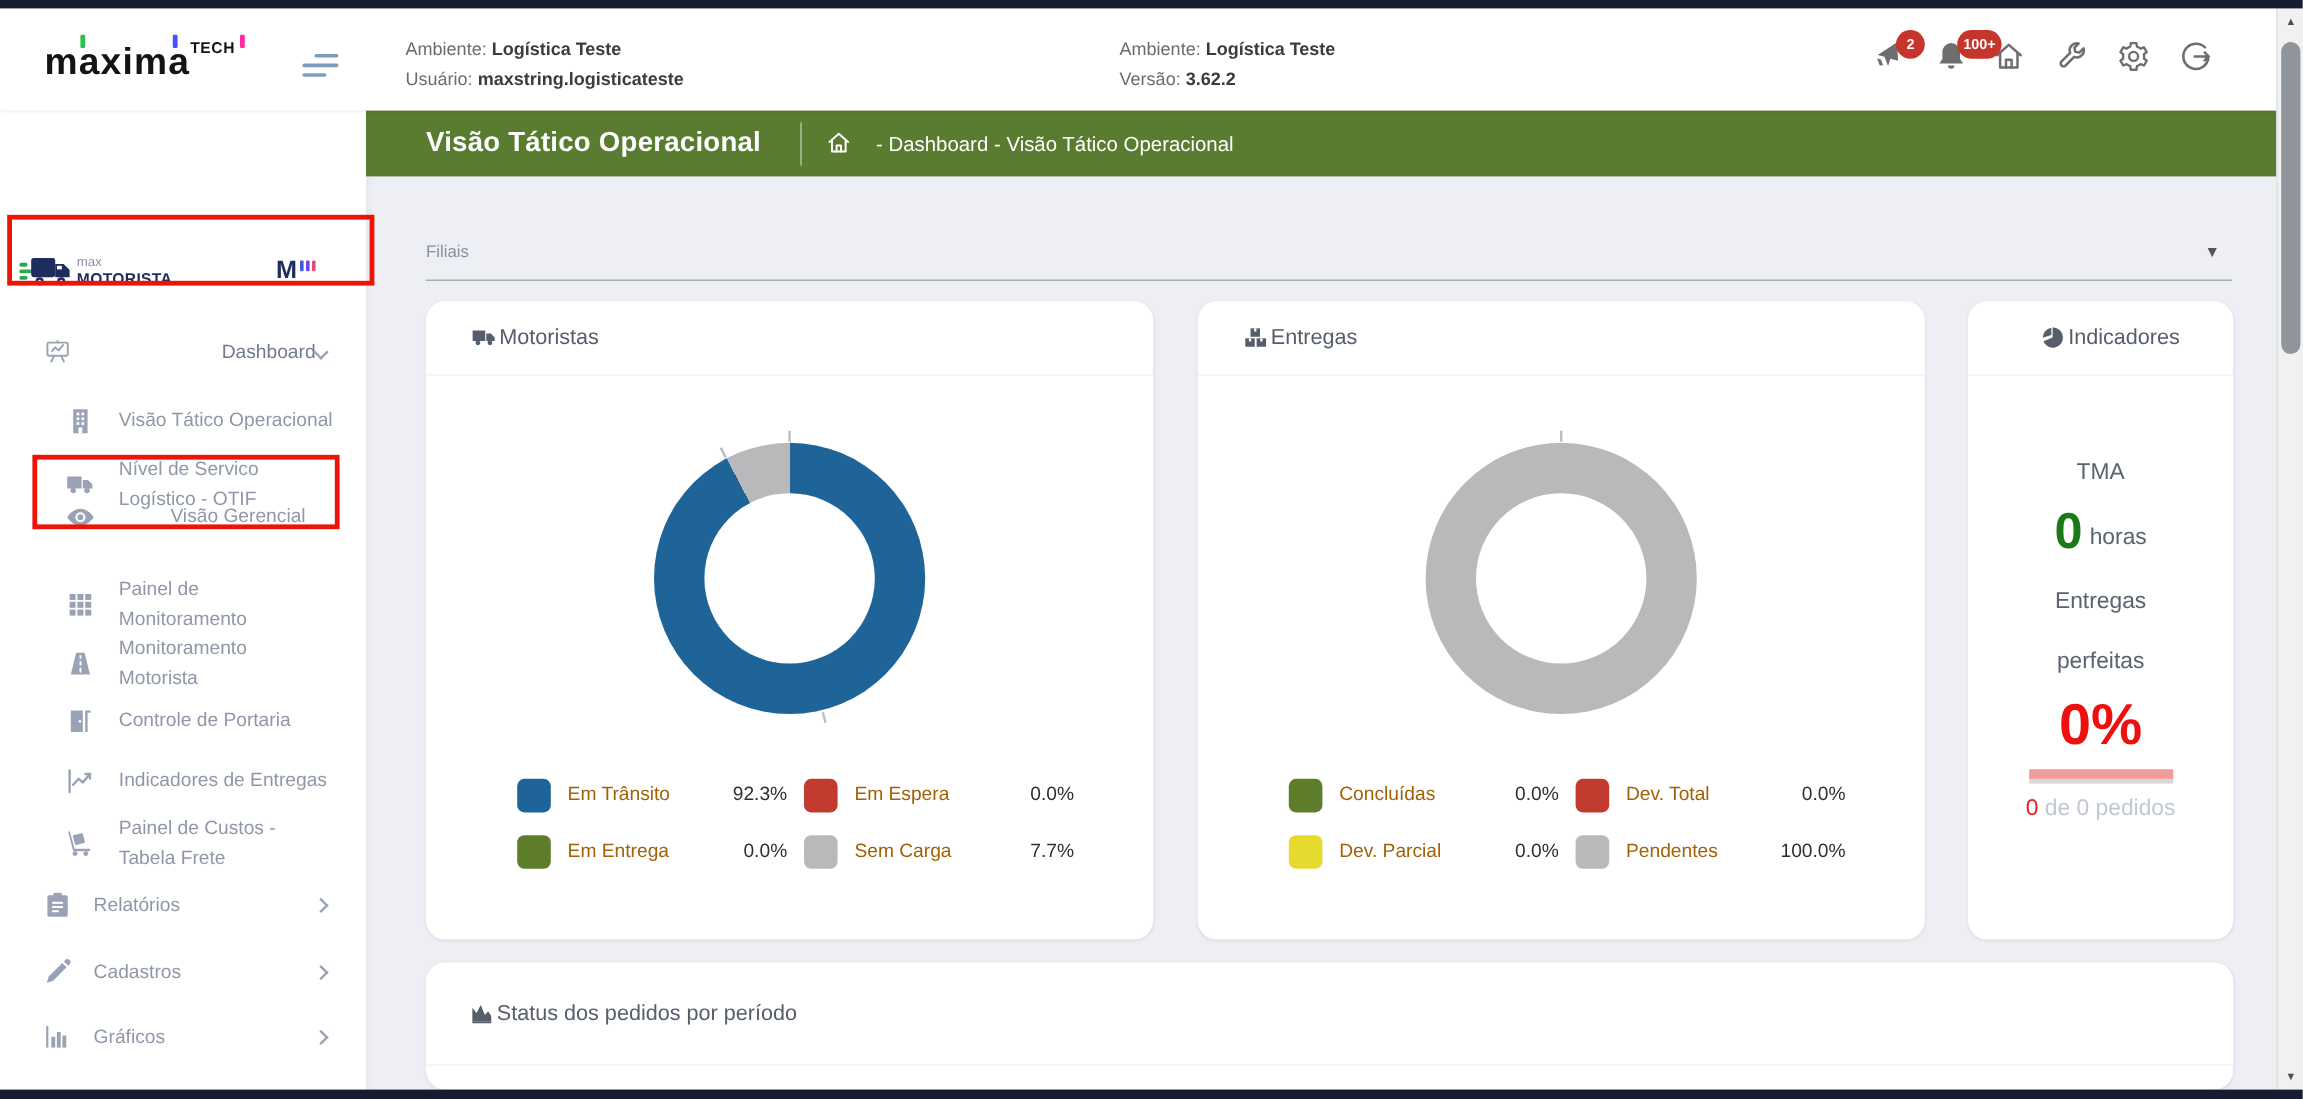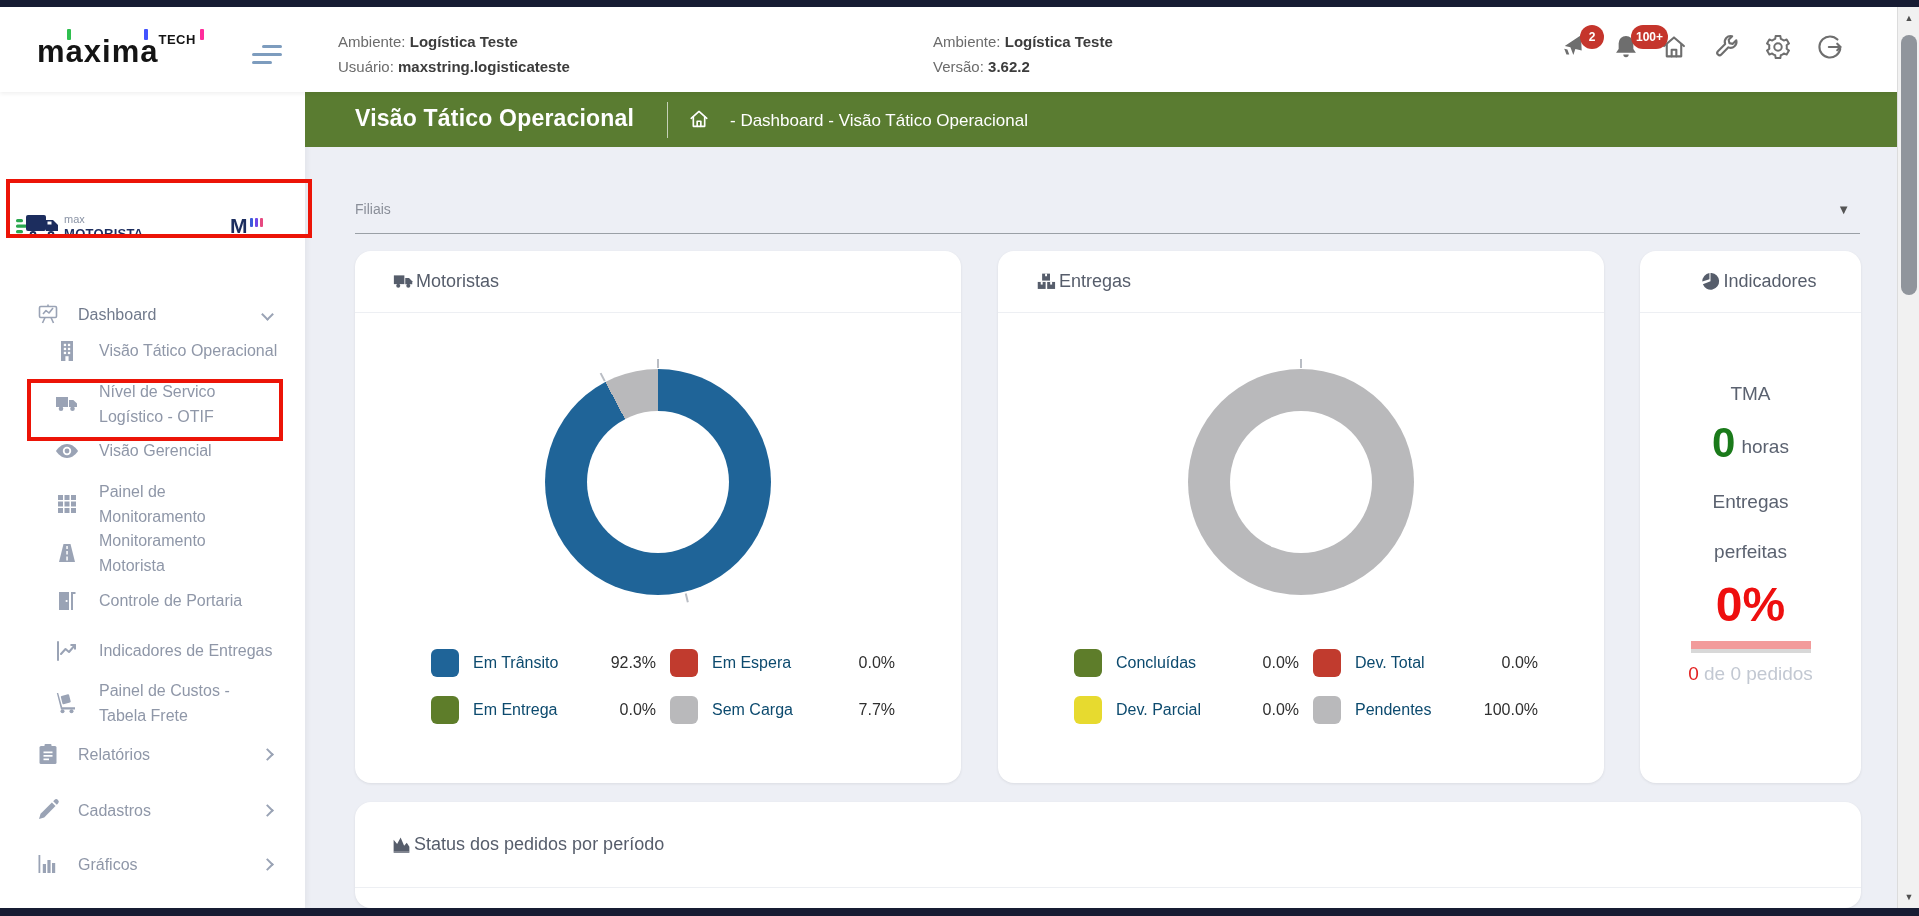--- a/index.html
+++ b/index.html
@@ -98,21 +98,21 @@
 
   
   .donut { position:absolute; left:190px; top:118px; width:226px; height:226px; border-radius:50%; }
   .donut .hole { position:absolute; left:42px; top:42px; width:142px; height:142px; border-radius:50%; background:#fff; }
   .donut .dtick { position:absolute; left:50%; top:50%; width:2px; height:9px; margin-left:-1px; margin-top:-4px; background:#b9bdc4; }
 
   
   .legend { position:absolute; left:76px; top:398px; display:grid; grid-template-columns:225px 225px; column-gap:14px; row-gap:19px; }
   .legend-item { display:flex; align-items:center; cursor:pointer; }
   .swatch { width:28px; height:28px; border-radius:6px; flex:0 0 auto; }
-  .l-label { flex:1 1 auto; font-size:16px; color:#0c4a6e; margin-left:14px; }
+  .l-label { flex:1 1 auto; font-size:16px; color:#a16207; margin-left:14px; }
   .l-value { flex:0 0 auto; font-size:16px; color:#2f2f2f; }
 
   
   .ind-row { position:absolute; left:0; width:100%; text-align:center; color:#5b6270; }
   .ind-tma-label { top:132px; font-size:19px; }
   .ind-tma-value { top:168px; font-size:19px; }
   .ind-tma-value b { font-size:42px; font-weight:bold; color:#1a7a1a; margin-right:6px; vertical-align:-4px; }
   .ind-line1 { top:240px; font-size:19px; }
   .ind-line2 { top:290px; font-size:19px; }
   .ind-pct { top:326px; font-size:48px; font-weight:bold; color:#ee0f0f; }
@@ -197,21 +197,21 @@
         <circle cx="17" cy="24.5" r="1.4" fill="#fff"></circle>
         <circle cx="35" cy="24.5" r="1.4" fill="#fff"></circle>
         <rect x="31.5" y="11.5" width="4" height="3" fill="#fff"></rect>
       </svg></span>
   <div class="brand-text">
     <span class="brand-prefix">max</span>
     <span class="brand-name">MOTORISTA</span>
   </div>
   <div class="brand-mini"><span>M</span><i class="bm-1"></i><i class="bm-2"></i><i class="bm-3"></i></div>
 
-  <div class="nav-item nav-parent" style="top:207px;">
+  <div class="nav-item nav-parent" style="top:186px;text-align:right;">
     <span class="nico"><svg viewBox="0 0 24 24" fill="none" stroke="currentColor" stroke-width="1.6" stroke-linejoin="round">
           <rect x="3.5" y="4.5" width="17" height="11" rx="1.2"></rect>
           <path d="M7 12l3-3.5 3 2.5 4-5"></path>
           <path d="M9 15.5L6.5 21M15 15.5L17.5 21M12 2.5v2"></path>
         </svg></span>
     <span class="nav-label">Dashboard</span>
     <span class="chev chev-down"></span>
   </div>
 
   <div class="nav-item nav-sub" style="top:246px;">
@@ -233,21 +233,21 @@
   <div class="nav-item nav-sub" style="top:287px;">
     <span class="nico"><svg viewBox="0 0 24 24" fill="currentColor">
           <path d="M1 5h12v10H1z"></path>
           <path d="M14 8h4.3L22 11.6V15h-8z"></path>
           <circle cx="6" cy="16.8" r="2.3"></circle>
           <circle cx="17.5" cy="16.8" r="2.3"></circle>
         </svg></span>
     <span class="nav-label"><span>Nível de Servico</span><br><span>Logístico - OTIF</span></span>
   </div>
 
-  <div class="nav-item nav-sub" style="top:346px;">
+  <div class="nav-item nav-sub" style="top:326px;gap:43px;">
     <span class="nico"><svg viewBox="0 0 24 24">
           <path fill="currentColor" d="M12 5C6.4 5 2.3 9.7 1 12c1.3 2.3 5.4 7 11 7s9.7-4.7 11-7c-1.3-2.3-5.4-7-11-7z"></path>
           <circle cx="12" cy="12" r="4.2" fill="#fff"></circle>
           <circle cx="12" cy="12" r="2.4" fill="currentColor"></circle>
         </svg></span>
     <span class="nav-label">Visão Gerencial</span>
   </div>
 
   <div class="nav-item nav-sub" style="top:387px;">
     <span class="nico"><svg viewBox="0 0 24 24" fill="currentColor">

